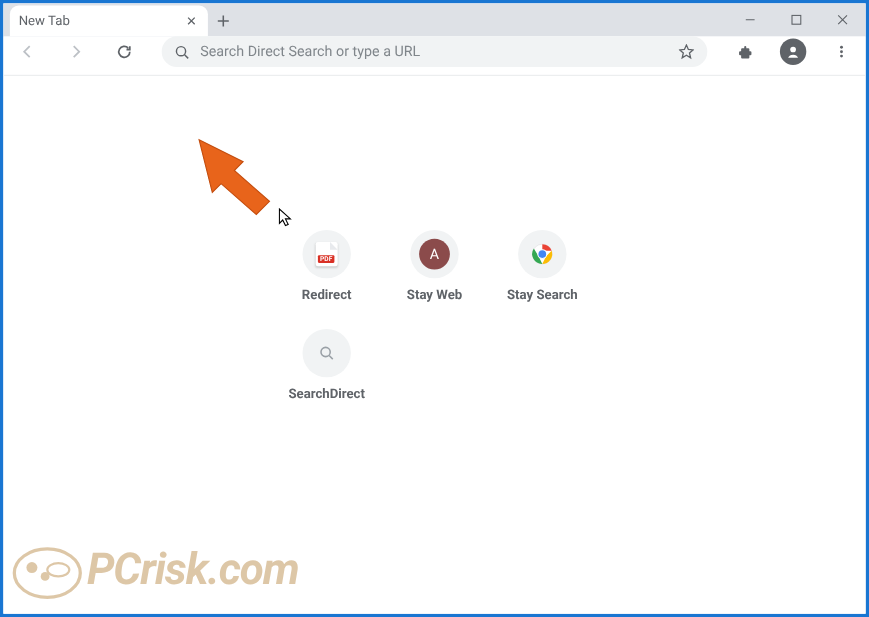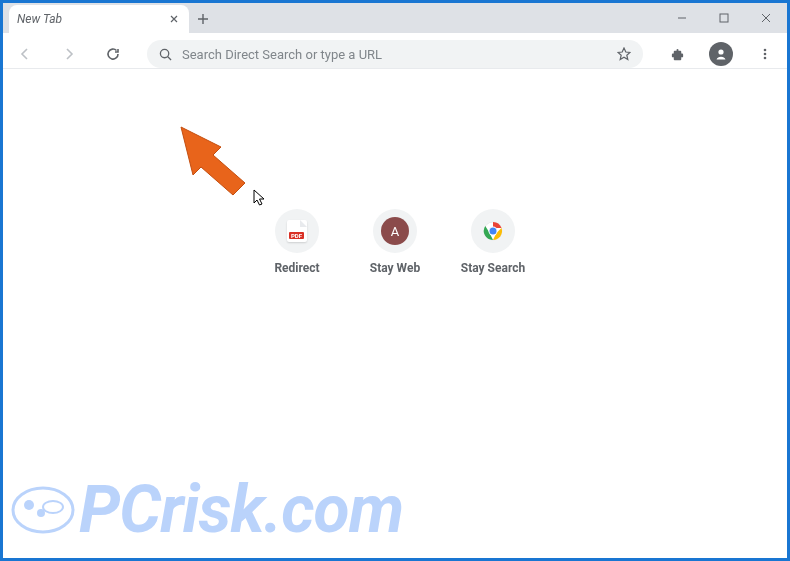--- a/index.html
+++ b/index.html
@@ -1,28 +1,28 @@
 <!DOCTYPE html>
 <html><head>
 <meta charset="utf-8">
 <style>
 * { margin: 0; padding: 0; box-sizing: border-box; font-family: -apple-system, BlinkMacSystemFont, "Segoe UI", Roboto, Arial, sans-serif; }
 body { width: 790px; height: 561px; background: #fff; position: relative; overflow: hidden; border: 3px solid #1976d2; }
 
 
 .tab-strip { height: 30px; background: #dee1e6; display: flex; align-items: flex-end; padding-left: 6px; position: relative; }
-.tab { background: #fff; height: 28px; width: 180px; border-radius: 8px 8px 0 0; display: flex; align-items: center; padding: 0 8px; font-size: 12px; color: #5f6368; position: relative; font-style: italic; }
+.tab { background: #fff; height: 28px; width: 180px; border-radius: 8px 8px 0 0; display: flex; align-items: center; padding: 0 8px; font-size: 12px; color: #5f6368; position: relative; }
 .tab-title { flex: 1; }
 .tab-close { width: 14px; height: 14px; display: flex; align-items: center; justify-content: center; cursor: pointer; color: #5f6368; }
 .new-tab { width: 28px; height: 28px; display: flex; align-items: center; justify-content: center; cursor: pointer; color: #5f6368; font-size: 15px; }
 .window-controls { position: absolute; right: 0; top: 0; height: 30px; display: flex; align-items: center; }
 .window-btn { width: 42px; height: 30px; display: flex; align-items: center; justify-content: center; cursor: pointer; color: #5f6368; }
 
 
-.toolbar { height: 36px; background: #fff; display: flex; align-items: flex-end; padding: 0 8px; gap: 16px; border-bottom: 1px solid #e8eaed; }
+.toolbar { height: 36px; background: #fff; display: flex; align-items: flex-start; padding: 0 8px; gap: 16px; border-bottom: 1px solid #e8eaed; }
 .nav-btn { width: 28px; height: 28px; display: flex; align-items: center; justify-content: center; border-radius: 50%; cursor: pointer; color: #5f6368; }
 .nav-btn.disabled { color: #bdc1c6; }
 .omnibox { flex: 1; height: 28px; background: #f1f3f4; border-radius: 14px; display: flex; align-items: center; padding: 0 12px; margin: 0 4px; position: relative; }
 .omnibox-search-icon { color: #5f6368; margin-right: 10px; display: flex; }
 .omnibox-placeholder { color: #80868b; font-size: 13px; flex: 1; }
 .omnibox-star { color: #5f6368; display: flex; }
 .toolbar-icon { width: 28px; height: 28px; display: flex; align-items: center; justify-content: center; cursor: pointer; color: #5f6368; }
 .avatar-circle { width: 24px; height: 24px; border-radius: 50%; background: #5f6368; display: flex; align-items: center; justify-content: center; }
 
 
@@ -40,21 +40,21 @@
 .chrome-logo { width: 20px; height: 20px; position: relative; }
 .search-glyph { width: 14px; height: 14px; color: #9aa0a6; }
 
 
 .annotation-arrow { position: absolute; left: 170px; top: 50px; pointer-events: none; }
 
 
 .cursor { position: absolute; left: 250px; top: 120px; pointer-events: none; }
 
 
-.watermark { position: absolute; left: 8px; bottom: 10px; opacity: 0.35; font-size: 66px; font-weight: 700; font-style: italic; letter-spacing: -1px; color: #3b82f6; font-family: Arial, sans-serif; display: flex; align-items: center; }
+.watermark { position: absolute; left: 8px; bottom: 10px; opacity: 0.35; font-size: 40px; font-weight: 700; font-style: italic; letter-spacing: -1px; color: #a16207; font-family: Arial, sans-serif; display: flex; }
 .watermark .pc-logo { position: relative; margin-right: 4px; width: 64px; height: 54px; }
 
 svg { display: block; }
 </style>
 </head>
 <body>
 
 <div class="tab-strip">
   <div class="tab">
     <span class="tab-title">New Tab</span>
@@ -164,20 +164,29 @@
             <path d="M10 1 A9 9 0 0 1 18.5 7 L10 7 Z" fill="#ea4335"></path>
             <path d="M18.5 7 A9 9 0 0 1 10 19 L13.4 12 Z" fill="#fbbc05"></path>
             <path d="M10 19 A9 9 0 0 1 2.3 5 L6.6 12 Z" fill="#34a853"></path>
             <circle cx="10" cy="10" r="4.5" fill="#fff"></circle>
             <circle cx="10" cy="10" r="3.5" fill="#4285f4"></circle>
           </svg>
       </div>
       <div class="shortcut-label">Stay Search</div>
     </div>
 
+    <div class="shortcut">
+      <div class="shortcut-icon">
+        <svg class="search-glyph" viewBox="0 0 14 14">
+            <circle cx="6" cy="6" r="4.2" fill="none" stroke="currentColor" stroke-width="1.4"></circle>
+            <path d="M9.2 9.2 L12.5 12.5" stroke="currentColor" stroke-width="1.4"></path>
+          </svg>
+      </div>
+      <div class="shortcut-label">SearchDirect</div>
+    </div>
   </div>
 
   <div class="annotation-arrow">
     <svg width="90" height="80" viewBox="0 0 90 80">
       <polygon points="8,8 48,28 40,36 72,64 60,76 28,48 20,56" fill="#e8641b" stroke="#c44e0f" stroke-width="1"></polygon>
     </svg>
   </div>
 
   <div class="cursor">
     <svg width="14" height="18" viewBox="0 0 14 18">

